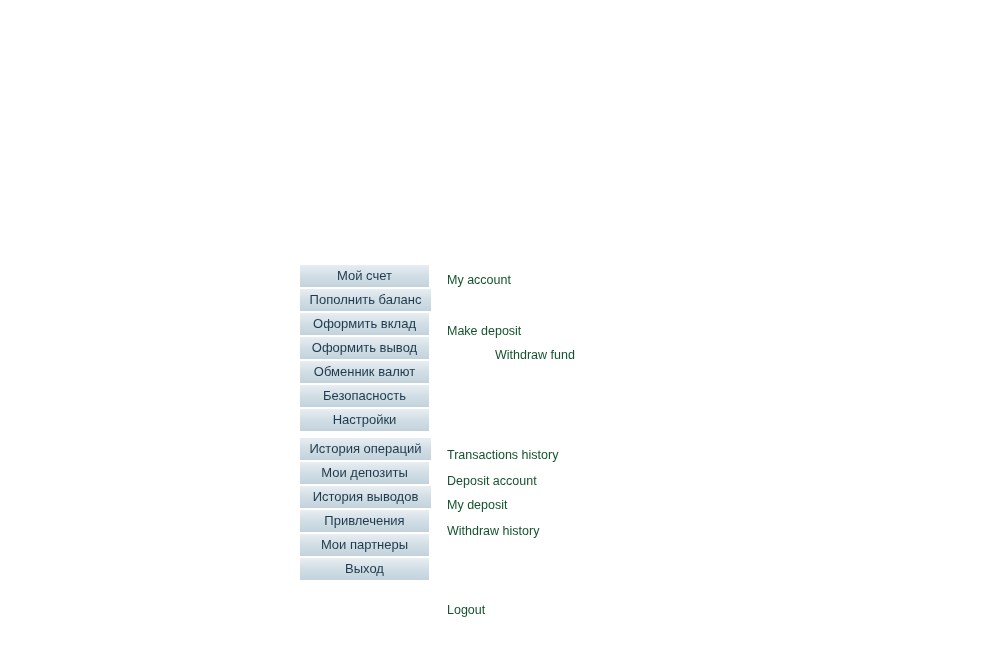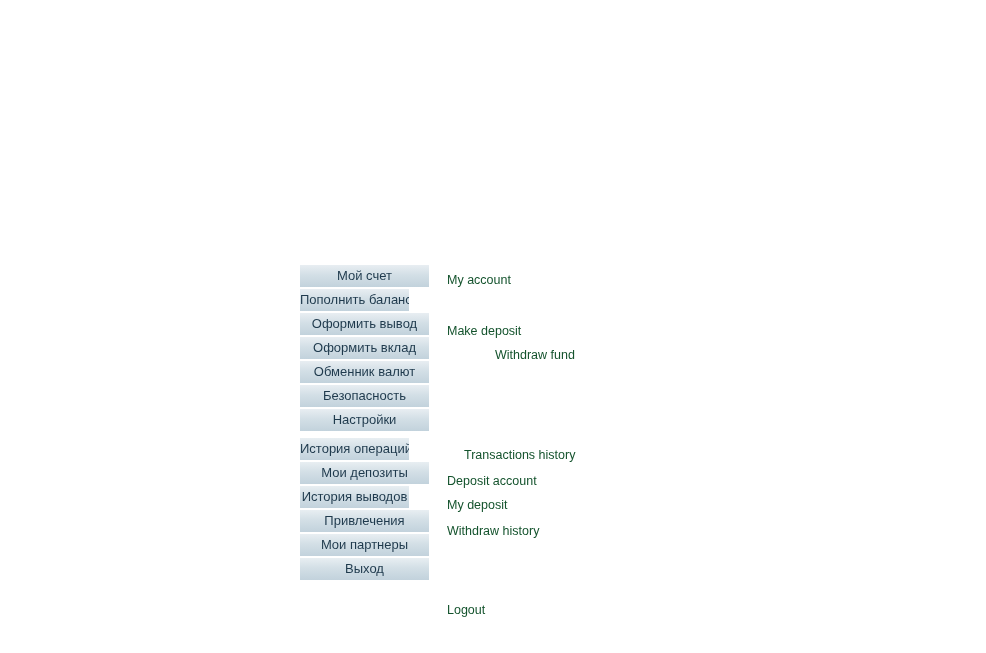--- a/index.html
+++ b/index.html
@@ -34,21 +34,21 @@
     border: none;
     box-sizing: border-box;
     margin: 0 0 2px 0;
     padding: 0;
     white-space: nowrap;
     overflow: hidden;
     font-family: "Liberation Sans", sans-serif;
   }
 
   .menu-item.wide {
-    width: 109px;
+    width: 131px;
     text-align: center;
   }
 
   .gap {
     height: 5px;
   }
 
   #annotations {
     position: absolute;
     left: 447px;
@@ -63,35 +63,35 @@
     white-space: nowrap;
     font-family: "Liberation Sans", sans-serif;
   }
 </style>
 </head>
 <body>
 
 <div id="menu-panel">
     <div class="menu-item">Мой счет</div>
     <div class="menu-item wide">Пополнить баланс</div>
+    <div class="menu-item">Оформить вклад</div>
     <div class="menu-item">Оформить вывод</div>
-    <div class="menu-item">Оформить вклад</div>
     <div class="menu-item">Обменник валют</div>
     <div class="menu-item">Безопасность</div>
     <div class="menu-item">Настройки</div>
     <div class="gap"></div>
     <div class="menu-item wide">История операций</div>
     <div class="menu-item">Мои депозиты</div>
     <div class="menu-item wide">История выводов</div>
     <div class="menu-item">Привлечения</div>
     <div class="menu-item">Мои партнеры</div>
     <div class="menu-item">Выход</div>
   </div>
 <div id="annotations">
     <div class="annotation" style="top: 8px; left: 0px;">My account</div>
     <div class="annotation" style="top: 59px; left: 0px;">Make deposit</div>
     <div class="annotation" style="top: 83px; left: 0px; margin-left: 48px;">Withdraw fund</div>
-    <div class="annotation" style="top: 183px; left: 17px;">Transactions history</div>
+    <div class="annotation" style="top: 183px; left: 0px;">Transactions history</div>
     <div class="annotation" style="top: 209px; left: 0px;">Deposit account</div>
     <div class="annotation" style="top: 233px; left: 0px;">My deposit</div>
     <div class="annotation" style="top: 259px; left: 0px;">Withdraw history</div>
     <div class="annotation" style="top: 338px; left: 0px;">Logout</div>
   </div>
 
 </body></html>

